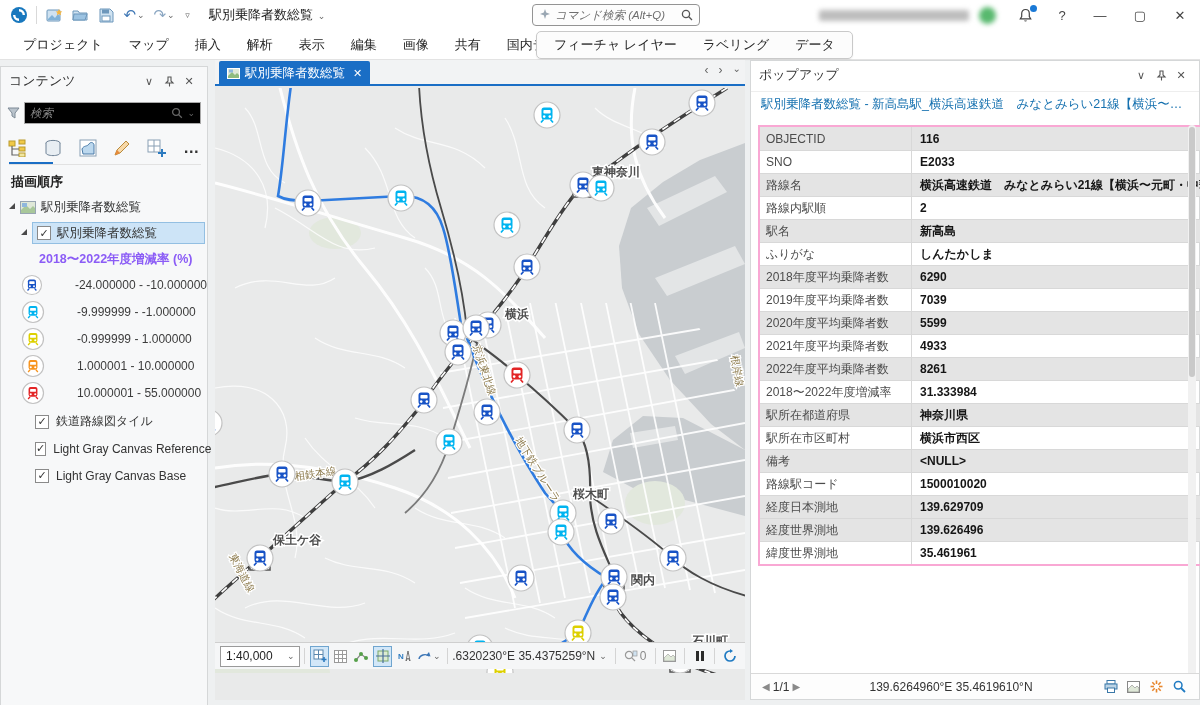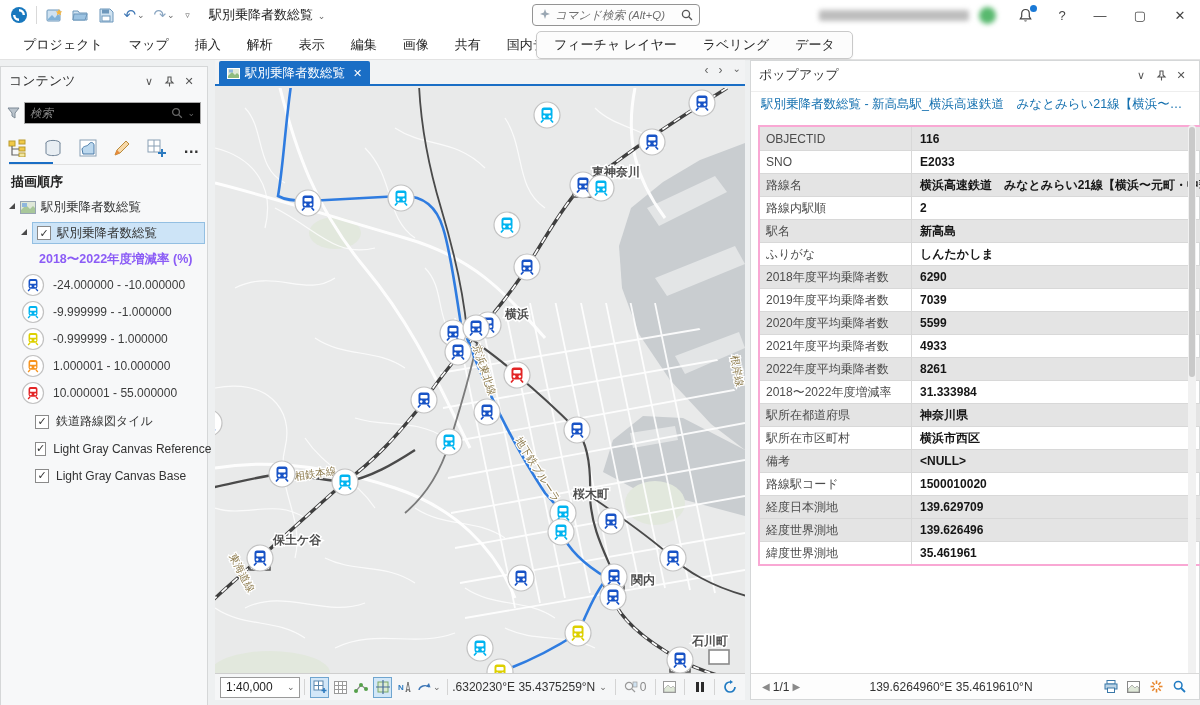--- a/index.html
+++ b/index.html
@@ -39,30 +39,30 @@
   #c-underline { position:absolute; left:8px; top:95px; width:44px; height:3px; background:#1a6ec5; }
   #c-sepline { position:absolute; left:8px; top:97px; width:192px; height:1px; background:#e2e2e2; }
   #c-order { position:absolute; left:10px; top:106px; font-size:13px; font-weight:bold; color:#222; }
   #tree { position:absolute; left:0; top:128px; width:100%; }
   .trow { display:flex; align-items:center; height:24px; font-size:12.5px; color:#333; white-space:nowrap; }
   .expander { width:0; height:0; border-bottom:6px solid #4a4a4a; border-left:6px solid transparent; margin:0 5px 2px 0; }
   .cbx { width:14px; height:14px; background:#fff; border:1px solid #8a8a8a; display:flex; align-items:center;
     justify-content:center; font-size:11px; color:#333; font-weight:bold; line-height:1; }
   .sel-row { background:#cde4f7; border:1px solid #93bfe2; }
   .legend-title { font-size:12.5px; font-weight:bold; color:#8b5cf6; }
-  .leg-row { display:flex; align-items:center; height:27px; padding-left:20px; font-size:12px; color:#3c3c3c; white-space:nowrap;}
+  .leg-row { display:flex; align-items:center; height:27px; padding-left:20px; font-size:12px; color:#3c3c3c; white-space:nowrap;gap:24px;}
   .lyr-row { display:flex; align-items:center; height:27px; padding-left:34px; font-size:12px; color:#333; white-space:nowrap;}
   
   #map-pane { position:absolute; left:215px; top:60px; width:530px; height:640px; background:#e9eaea; }
   #map-tabstrip { position:absolute; left:0; top:0; width:530px; height:26px; background:#f2f3f4; border-bottom:2px solid #1a6ec5; }
   #map-tab { position:absolute; left:4px; top:1px; height:25px; background:#1a6ec5; color:#fff; display:flex;
     align-items:center; padding:0 8px; font-size:12.5px; border-radius:2px 2px 0 0; }
   #tabnav { position:absolute; right:4px; top:3px; display:flex; gap:10px; color:#666; font-size:12px; }
   #map-canvas { position:absolute; left:0; top:28px; width:530px; height:585px; }
-  #map-status { position:absolute; left:0; top:613px; width:530px; height:27px; background:#f5f6f7;
+  #map-status { position:absolute; left:0; top:582px; width:530px; height:27px; background:#f5f6f7;
     border-top:1px solid #cfcfcf; display:flex; align-items:center; padding:0 5px; font-size:12px; color:#333; }
   #scale-combo { width:88px; height:21px; background:#fff; border:1px solid #9a9a9a; display:flex; align-items:center;
     padding:0 5px; font-size:12px; color:#222; }
   .st-ico { width:21px; height:21px; display:flex; align-items:center; justify-content:center; margin:0 1px; }
   .st-ico.sel { background:#d2e7f8; border:1px solid #6fa5cf; }
   .st-sep { width:1px; height:16px; background:#d4d4d4; margin:0 4px; }
   
   #popup { left:750px; top:60px; width:450px; height:640px; background:#fff; border:1px solid #d5d7d8; }
   #pp-link { position:absolute; left:0; top:30px; width:100%; height:26px; border-top:1px solid #eee;
     display:flex; align-items:center; padding:0 10px; }

